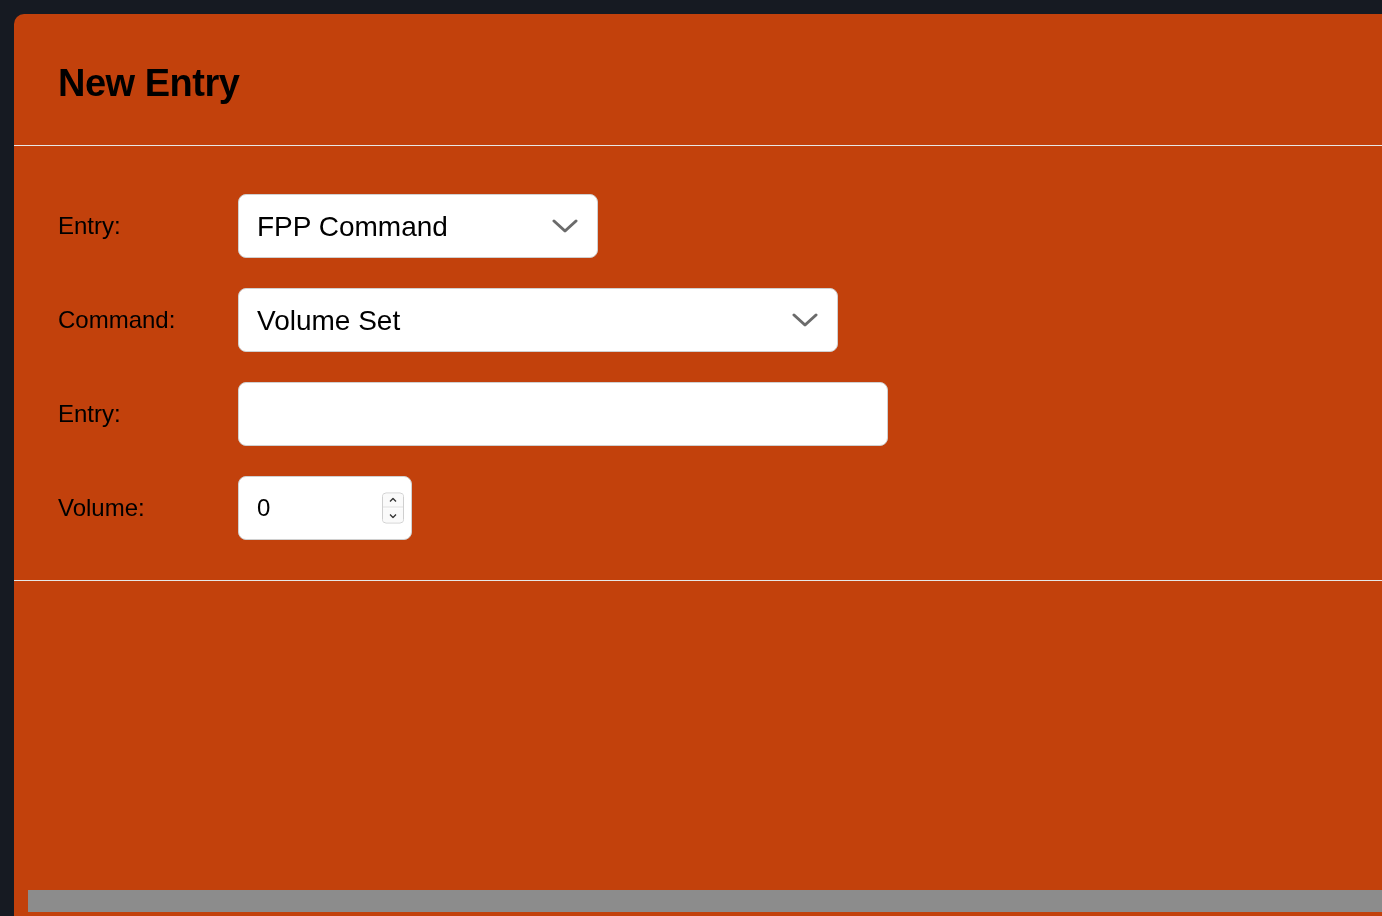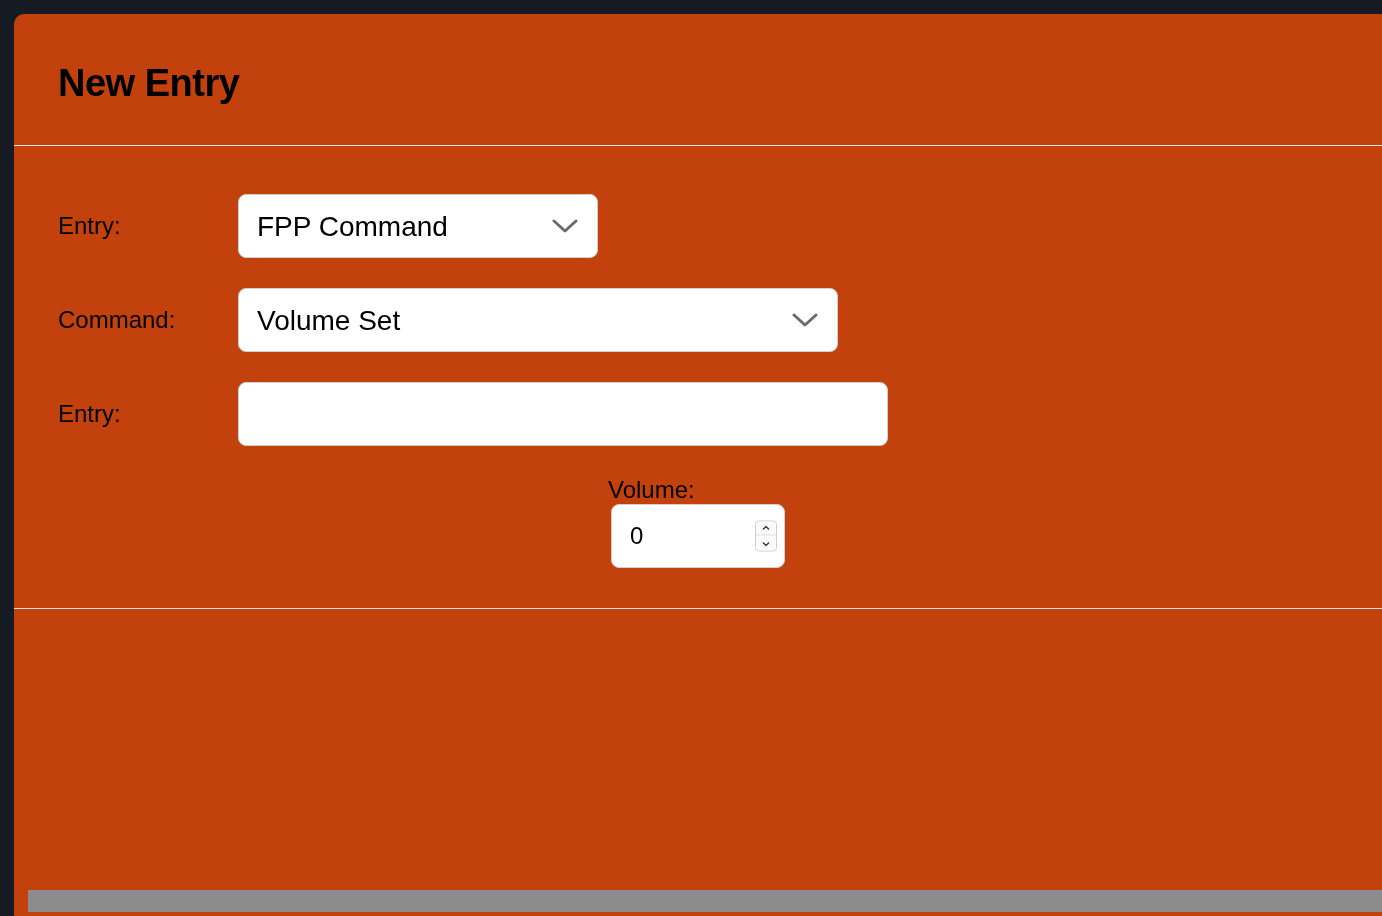--- a/index.html
+++ b/index.html
@@ -36,21 +36,20 @@
       padding: 48px 44px 40px 44px;
       border-bottom: 1px solid #e7e7e7;
     }
     .form-row {
       display: flex;
       align-items: center;
       margin-bottom: 30px;
     }
     .form-row:last-child {
       margin-bottom: 0;
-      flex-direction: column;
     }
     .form-label {
       width: 180px;
       font-size: 24px;
       font-weight: 400;
       color: #000;
       flex-shrink: 0;
     }
     .select-wrap {
       position: relative;

